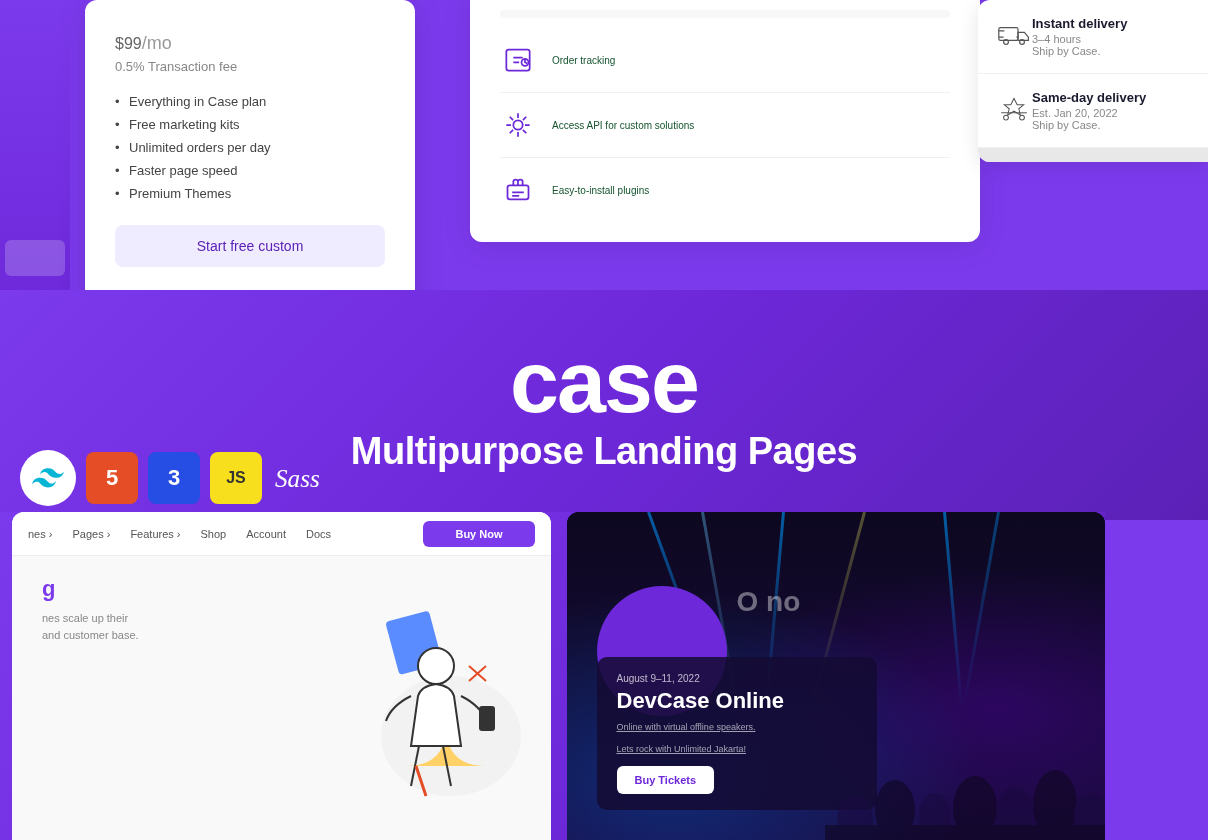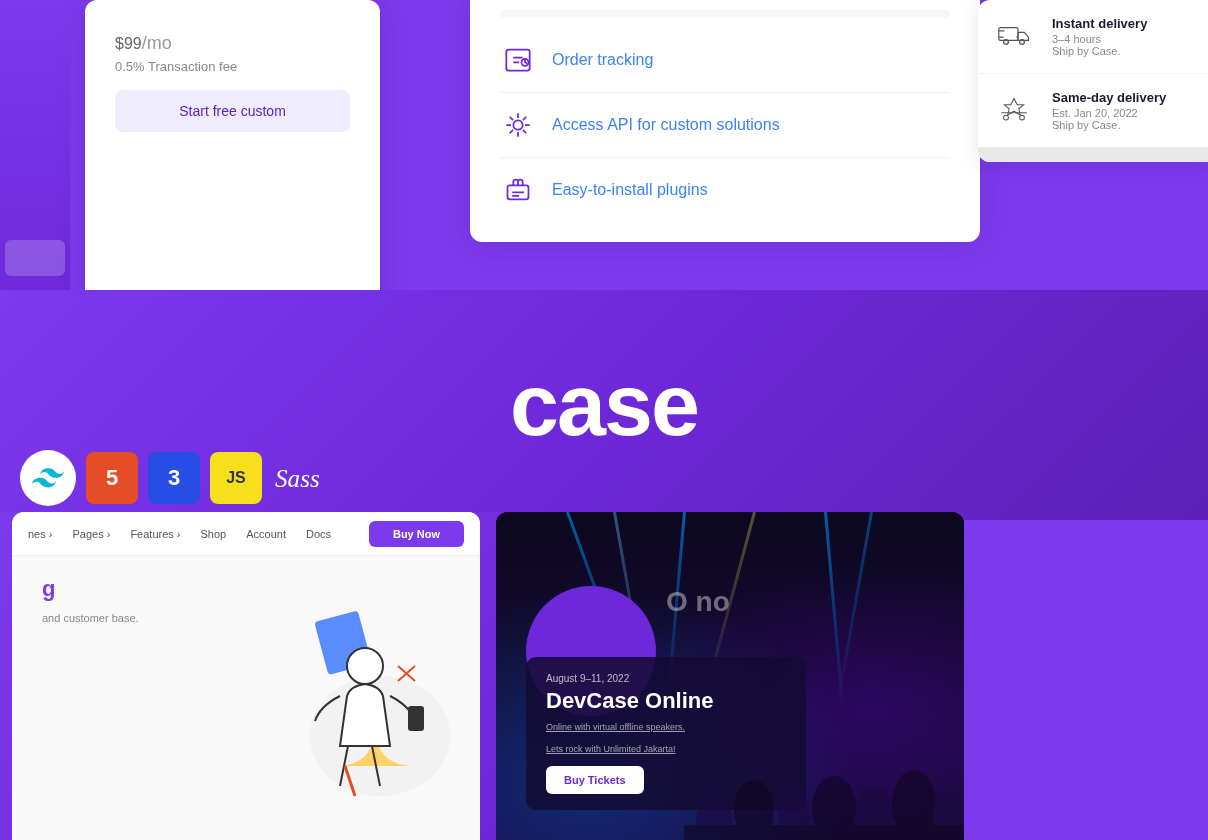--- a/index.html
+++ b/index.html
@@ -9,21 +9,21 @@
       overflow: hidden;
       font-family: -apple-system, BlinkMacSystemFont, 'Segoe UI', sans-serif;
       position: relative;
       background: #7c3aed;
     }
 
     
     .pricing-card {
       position: absolute;
       top: 0; left: 85px;
-      width: 295px;
+      width: 330px;
       height: 370px;
       background: #fff;
       border-radius: 12px;
       box-shadow: 0 4px 30px rgba(0,0,0,0.12);
       padding: 20px 30px;
     }
     .pricing-price {
       font-size: 32px;
       font-weight: 700;
       color: #1a1a2e;
@@ -116,42 +116,42 @@
       flex-shrink: 0;
     }
     .feature-icon svg {
       width: 28px;
       height: 28px;
       stroke: #6d28d9;
       fill: none;
       stroke-width: 1.5;
     }
     .feature-text {
-      font-size: 16px;
-      color: #3b82f6;
+      font-size: 10px;
+      color: #14532d;
       font-weight: 500;
     }
 
     
     .delivery-panel {
       position: absolute;
       top: 0; right: 0;
       width: 230px;
       background: #fff;
       border-radius: 12px 0 0 12px;
       box-shadow: 0 4px 20px rgba(0,0,0,0.1);
       padding: 0;
       overflow: hidden;
     }
     .delivery-item {
       display: flex;
       align-items: flex-start;
       padding: 16px 18px;
       border-bottom: 1px solid #f0f0f0;
-      gap: 20px;
+      gap: 0;
     }
     .delivery-item:last-child { border-bottom: none; }
     .delivery-icon {
       width: 36px;
       height: 36px;
       display: flex;
       align-items: center;
       justify-content: center;
       flex-shrink: 0;
     }
@@ -247,21 +247,21 @@
     .tech-sass {
       background: transparent;
       color: #fff;
       font-size: 28px;
     }
 
     
     .bottom-section {
       position: absolute;
       top: 512px; left: 0;
-      width: 964px;
+      width: 1105px;
       height: 328px;
       background: linear-gradient(135deg, #7c3aed 0%, #6d28d9 60%, #5b21b6 100%);
       display: flex;
       gap: 0;
     }
 
     
     .preview-left {
       width: 590px;
       height: 328px;
@@ -284,21 +284,21 @@
     .preview-nav-item {
       font-size: 11px;
       color: #555;
     }
     .preview-nav-btn {
       margin-left: auto;
       background: #7c3aed;
       color: #fff;
       border: none;
       border-radius: 6px;
-      padding: 7px 24px;
+      padding: 7px 32px;
       font-size: 11px;
       font-weight: 600;
       cursor: pointer;
     }
 
     .preview-content {
       padding: 20px 30px;
       background: #f9f9f9;
       height: calc(100% - 44px);
       position: relative;
@@ -439,20 +439,27 @@
 <body>
 
 <div class="purple-card"></div>
 <div class="purple-card-btn"></div>
 
 <div class="pricing-card">
   <div class="pricing-price">
     <span>$99</span><span style="font-size:18px;font-weight:400;color:#999">/mo</span>
   </div>
   <div class="pricing-fee">0.5% Transaction fee</div>
+  <ul class="pricing-features">
+    <li>Everything in Case plan</li>
+    <li>Free marketing kits</li>
+    <li>Unlimited orders per day</li>
+    <li>Faster page speed</li>
+    <li>Premium Themes</li>
+  </ul>
   <button class="start-trial-btn">Start free custom</button>
 </div>
 
 <div class="features-panel">
 
   <div style="height:8px;background:#f0f0f0;border-radius:4px;margin-bottom:10px;opacity:0.5"></div>
 
   <div class="feature-item">
     <div class="feature-icon">
       <svg viewBox="0 0 24 24">
@@ -521,20 +528,21 @@
       <div class="delivery-sub">Ship by Case.</div>
     </div>
   </div>
 
   <div class="delivery-footer"></div>
 </div>
 
 <div class="purple-section">
   <div style="display:flex;flex-direction:column;align-items:center;gap:4px">
     <div class="case-logo-text">case</div>
+    <div class="multipurpose-text">Multipurpose Landing Pages</div>
   </div>
 
   <div class="tech-icons-row">
     <div class="tech-icon tech-tailwind">
       <svg width="32" height="20" viewBox="0 0 54 33" fill="#06b6d4">
         <path d="M27 0C19.8 0 15.3 3.6 13.5 10.8c2.7-3.6 5.85-4.95 9.45-4.05 2.054.513 3.522 2.004 5.147 3.653C30.744 13.09 33.808 16.2 40.5 16.2c7.2 0 11.7-3.6 13.5-10.8-2.7 3.6-5.85 4.95-9.45 4.05-2.054-.513-3.522-2.004-5.147-3.653C36.756 3.11 33.692 0 27 0zM13.5 16.2C6.3 16.2 1.8 19.8 0 27c2.7-3.6 5.85-4.95 9.45-4.05 2.054.514 3.522 2.004 5.147 3.653C17.244 29.29 20.308 32.4 27 32.4c7.2 0 11.7-3.6 13.5-10.8-2.7 3.6-5.85 4.95-9.45 4.05-2.054-.513-3.522-2.004-5.147-3.653C23.256 19.31 20.192 16.2 13.5 16.2z"></path>
       </svg>
     </div>
     <div class="tech-icon tech-html" style="width:52px;height:52px;border-radius:8px;display:flex;align-items:center;justify-content:center;background:#e44d26">
       <span style="font-size:22px;font-weight:900;color:#fff">5</span>
@@ -560,20 +568,21 @@
       <span class="preview-nav-item">nes ›</span>
       <span class="preview-nav-item">Pages ›</span>
       <span class="preview-nav-item">Features ›</span>
       <span class="preview-nav-item">Shop</span>
       <span class="preview-nav-item">Account</span>
       <span class="preview-nav-item">Docs</span>
       <button class="preview-nav-btn">Buy Now</button>
     </div>
     <div class="preview-content">
       <div class="preview-hero-text">g</div>
+      <div class="preview-sub-text">nes scale up their</div>
       <div class="preview-sub-text">and customer base.</div>
 
       <div class="preview-illustration">
         <svg width="200" height="240" viewBox="0 0 200 240" fill="none">
 
           <ellipse cx="120" cy="170" rx="70" ry="60" fill="#f0f0f0" opacity="0.8"></ellipse>
 
           <rect x="60" y="50" width="45" height="55" rx="4" fill="#5b8cff" transform="rotate(-15 80 75)"></rect>
 
           <path d="M75 200 Q115 200 115 160 Q115 200 155 200 Z" fill="#ffd166"></path>

